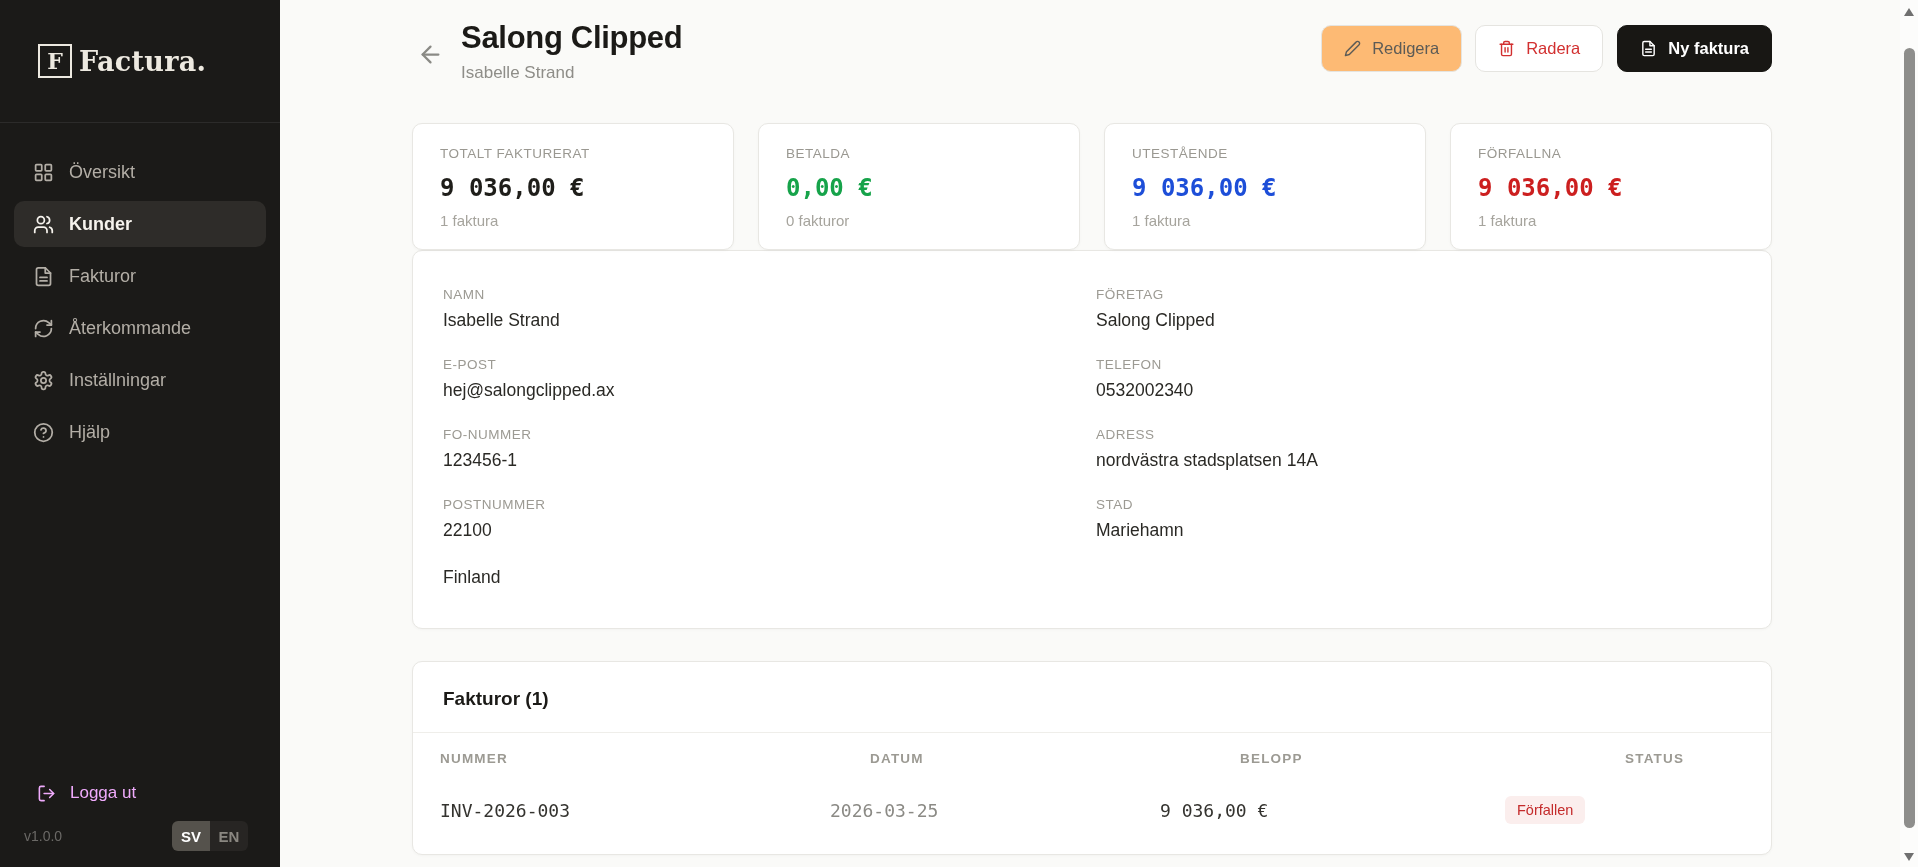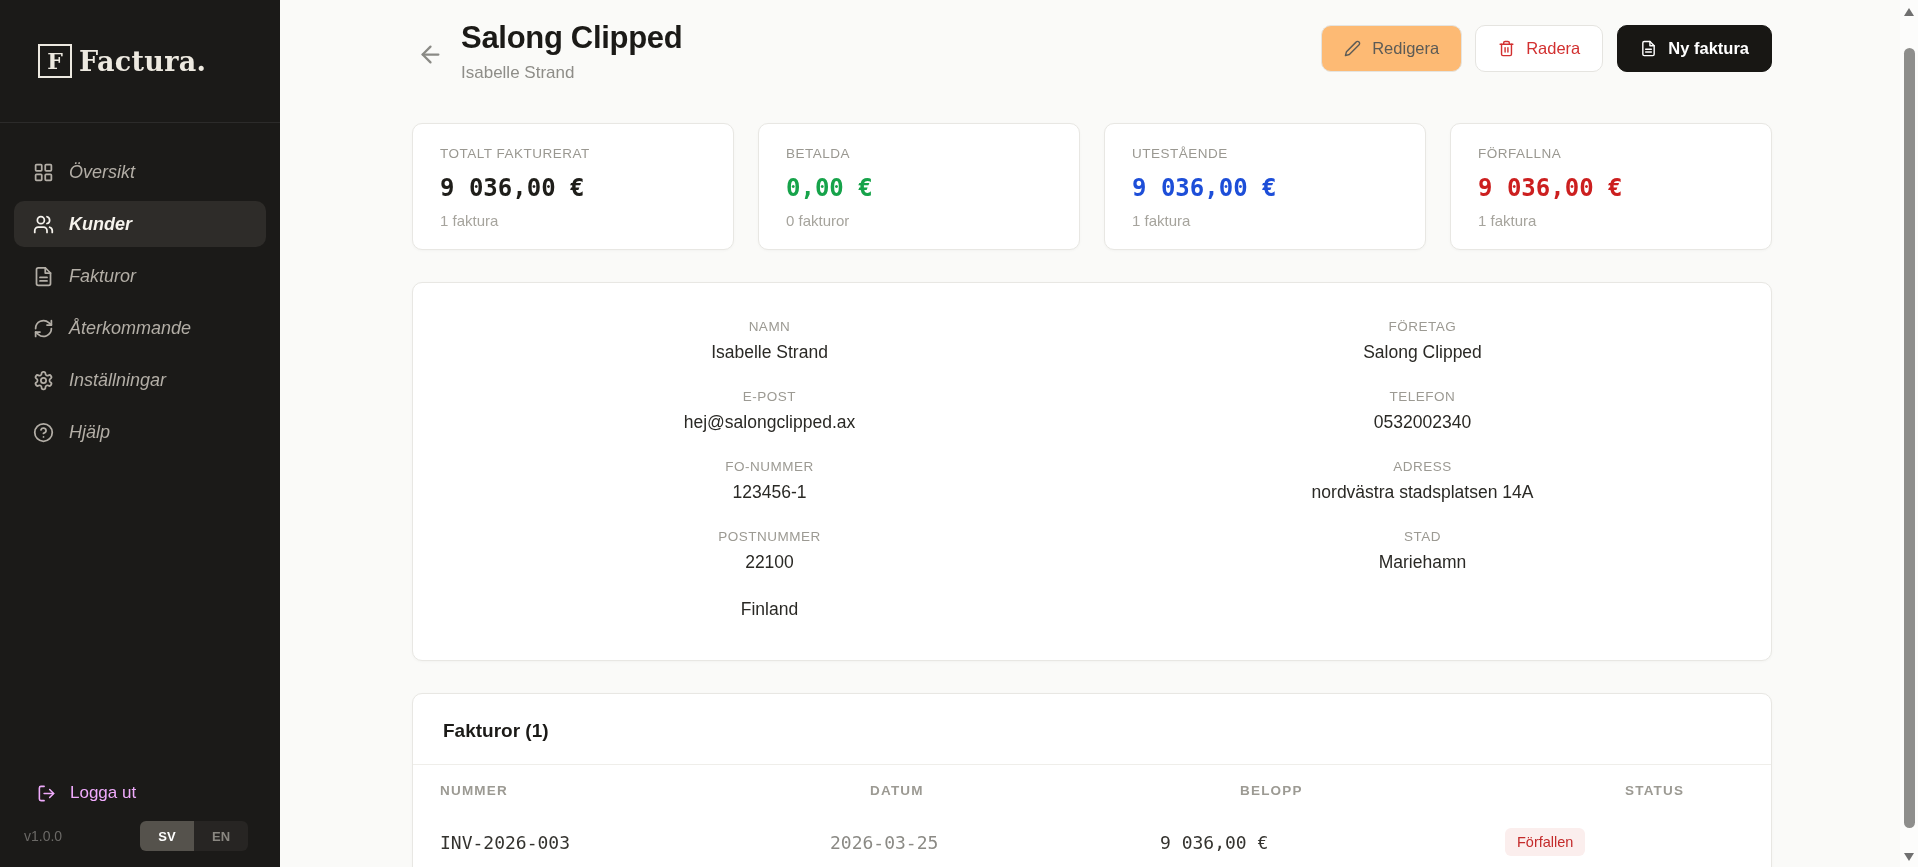--- a/index.html
+++ b/index.html
@@ -22,21 +22,21 @@
   .logo-box {
     width:34px; height:34px; border:2.5px solid #ede9e0; color:#ede9e0;
     display:flex; align-items:center; justify-content:center;
     font-family:"DejaVu Serif", serif; font-weight:700; font-size:22px;
     margin-right:7px;
   }
   .logo-word {
     font-family:"DejaVu Serif", serif; font-weight:700; font-size:27px;
     color:#ede9e0; letter-spacing:.3px;
   }
-  .nav { margin:26px 14px 0 14px;font-style:italic; }
+  .nav { margin:26px 14px 0 14px; }
   .nav-item {
     display:flex; align-items:center; height:46px; margin-bottom:6px;
     padding-left:19px; border-radius:10px; color:#b3aea6;
     font-size:18px; cursor:pointer;
   }
   .nav-item svg { width:21px; height:21px; margin-right:15px; flex-shrink:0; }
   .nav-item.active { background:#2e2c29; color:#f6f3ed; font-weight:700; }
   .side-spacer { flex:1; }
   .side-footer { padding:0 32px 16px 24px; }
   .logout-row {
@@ -44,22 +44,22 @@
     padding-left:13px; height:44px; cursor:pointer;
   }
   .logout-row svg { width:19px; height:19px; margin-right:14px; }
   .side-bottom {
     display:flex; align-items:center; justify-content:space-between;
     margin-top:6px;
   }
   .version { color:#6b6966; font-size:14px; }
   .lang-toggle { display:flex; border-radius:6px; overflow:hidden; }
   .lang-seg {
-    width:54px; height:30px; display:flex; align-items:center; justify-content:center;
-    font-size:13px; cursor:pointer;
+    width:38px; height:30px; display:flex; align-items:center; justify-content:center;
+    font-size:15px; cursor:pointer;
   }
   .lang-seg.on { background:#55524c; color:#fff; font-weight:700; }
   .lang-seg.off { background:#272523; color:#8a8781; font-weight:600; }
 
   
   .main { flex:1; height:867px; position:relative; }
   .content { width:1360px; margin-left:132px; padding-top:20px; }
 
   .page-header { display:flex; justify-content:space-between; align-items:flex-start; }
   .header-left { display:flex; }
@@ -91,21 +91,21 @@
   }
   .stat-card { padding:22px 27px 20px 27px; }
   .stat-label { font-size:13.5px; font-weight:500; color:#9a9891; letter-spacing:.5px; }
   .stat-value {
     font-family:"DejaVu Sans Mono", monospace; font-size:24px; font-weight:700;
     margin-top:13px;
   }
   .stat-count { font-size:15px; color:#a6a49d; margin-top:10px; }
 
   
-  .details-card { margin-top:32px; padding:36px 22px 14px 30px; display:grid; grid-template-columns:1fr 1fr;text-align:center; }
+  .details-card { padding:36px 22px 14px 30px; display:grid; grid-template-columns:1fr 1fr; }
   .field { margin-bottom:26px; }
   .field-label { font-size:13.5px; font-weight:500; color:#9c9a93; letter-spacing:.5px; }
   .field-value { font-size:17.5px; color:#2a2925; margin-top:8px; }
 
   
   .invoices-card { margin-top:32px; }
   .invoices-title { font-size:19px; font-weight:700; color:#1b1a17; padding:26px 30px 22px 30px; }
   .inv-divider { border-top:1px solid #efeeea; }
   .inv-grid {
     display:grid; grid-template-columns:390px 330px 345px 1fr;

